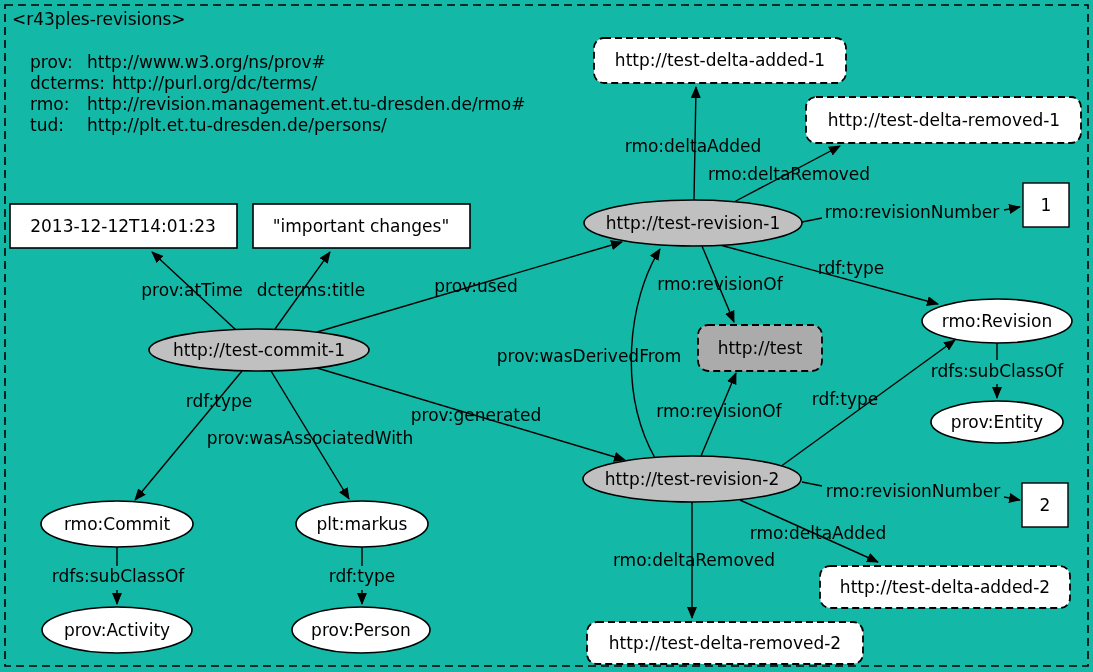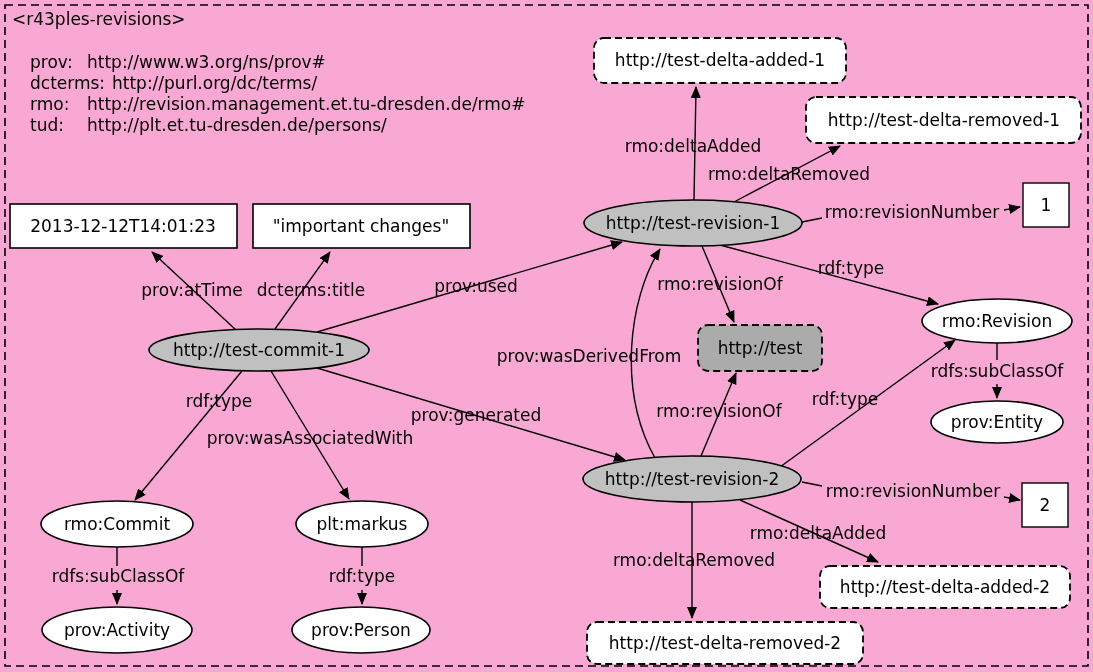--- a/index.html
+++ b/index.html
@@ -1,16 +1,16 @@
 <!DOCTYPE html>
 <html><head>
 <meta charset="utf-8">
 <style>
   html,body{margin:0;padding:0;background:#ffffff;}
-  .stage{position:relative;width:1093px;height:672px;background:#f9a8d4;
+  .stage{position:relative;width:1093px;height:672px;background:#14b8a6;
          font-family:"DejaVu Sans", sans-serif;}
   svg{display:block;}
   .edge{stroke:#000000;stroke-width:1.4;fill:none;}
   .node-ellipse{fill:#c0c0c0;stroke:#000000;stroke-width:1.6;}
   .class-ellipse{fill:#ffffff;stroke:#000000;stroke-width:1.6;}
   .lit-rect{fill:#ffffff;stroke:#000000;stroke-width:1.6;}
   .delta-rect{fill:#ffffff;stroke:#000000;stroke-width:1.8;stroke-dasharray:7 4;}
   .graph-rect{fill:#ababab;stroke:#000000;stroke-width:1.8;stroke-dasharray:7 4;}
   .num-rect{fill:#ffffff;stroke:#000000;stroke-width:1.4;}
   .cluster{fill:none;stroke:#000000;stroke-width:1.6;stroke-dasharray:8 5;}

